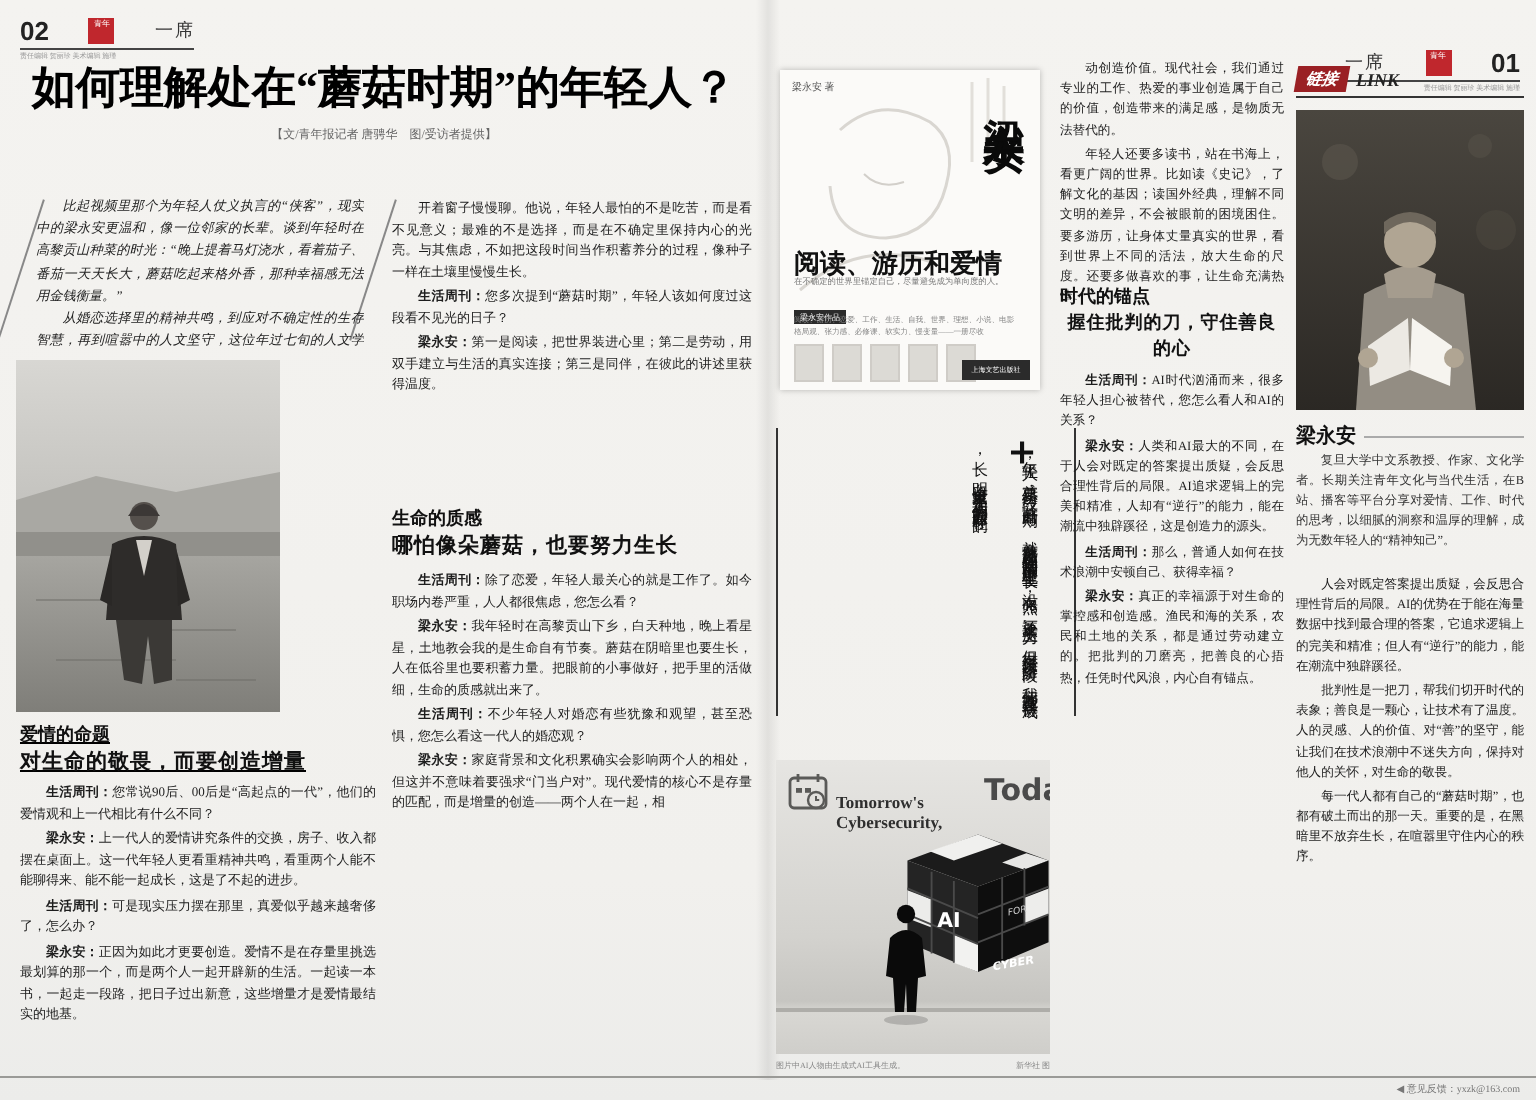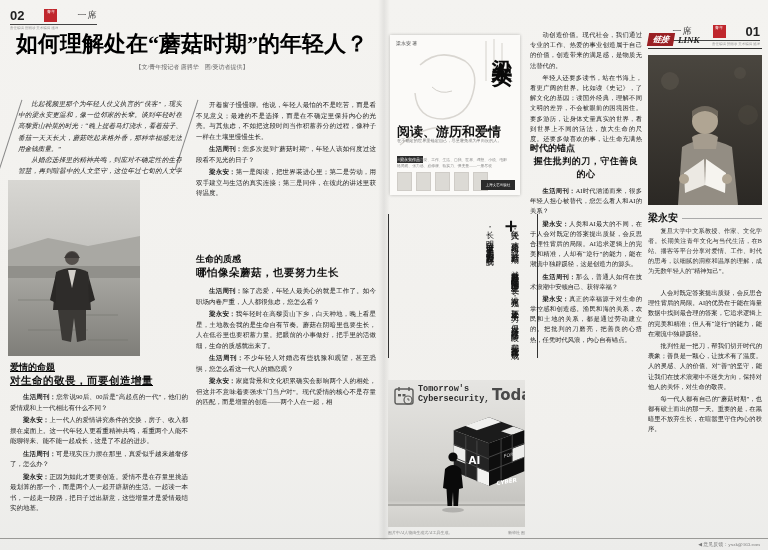--- a/index.html
+++ b/index.html
@@ -42,21 +42,21 @@
   .book-tag{display:inline-block;background:#2b2b2b;color:#fff;font-size:4px;padding:1px 3px;}
   .book-meta{font-size:3.8px;color:#888;}
   .thumb{width:13px;height:17px;background:#dcdad5;border:1px solid #cfccc7;}
   .pub{background:#2b2b2b;color:#fff;font-size:3.5px;text-align:center;line-height:10px;}
   
   .quote-box{border-left:1px solid #333;border-right:1px solid #333;}
   .quote-v{writing-mode:vertical-rl;font-size:8px;line-height:25px;letter-spacing:1px;color:#111;height:132px;}
   .plus{font-size:20px;font-weight:700;color:#111;font-family:"Liberation Sans",sans-serif;}
   
   .ad{background:linear-gradient(180deg,#e6e5e2 0%,#d3d2ce 60%,#c6c5c1 82%,#d8d7d3 86%,#cfceca 100%);overflow:hidden;}
-  .ad-txt{font-family:Liberation Mono, monospace;font-weight:700;color:#2e2e2e;font-size:8.5px;line-height:1.15;}
+  .ad-txt{font-family:Liberation Serif, serif;font-weight:700;color:#2e2e2e;font-size:8.5px;line-height:1.15;margin-top:12px;}
   .ad-big{font-family:"DejaVu Sans",sans-serif;font-weight:700;color:#4a4a4a;font-size:15px;}
   .tinycap{font-size:4px;color:#888;}
   
   .linktag{display:flex;align-items:center;gap:4px;border-bottom:1px solid #333;padding-bottom:2px;}
   .linktag .box{background:#9a2024;color:#fff;font-size:8px;font-weight:700;font-style:italic;
                 padding:1px 5px;transform:skewX(-10deg);}
   .linktag .en{font-size:9px;font-style:italic;font-weight:700;color:#222;text-align:right;}
   .sb-name{font-size:10px;font-weight:700;color:#111;display:flex;align-items:center;gap:4px;}
   .sb-name .line{flex:1;height:1px;background:#aaa;}
   .sb-bio{font-size:6.2px;line-height:1.6;color:#333;text-align:justify;overflow:hidden;}

